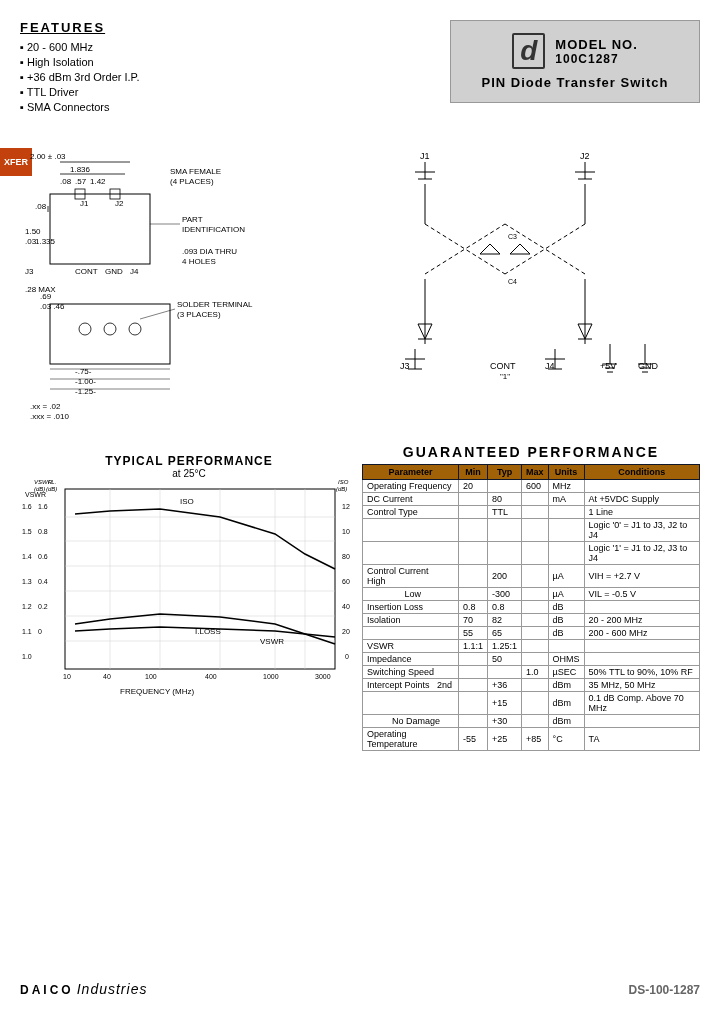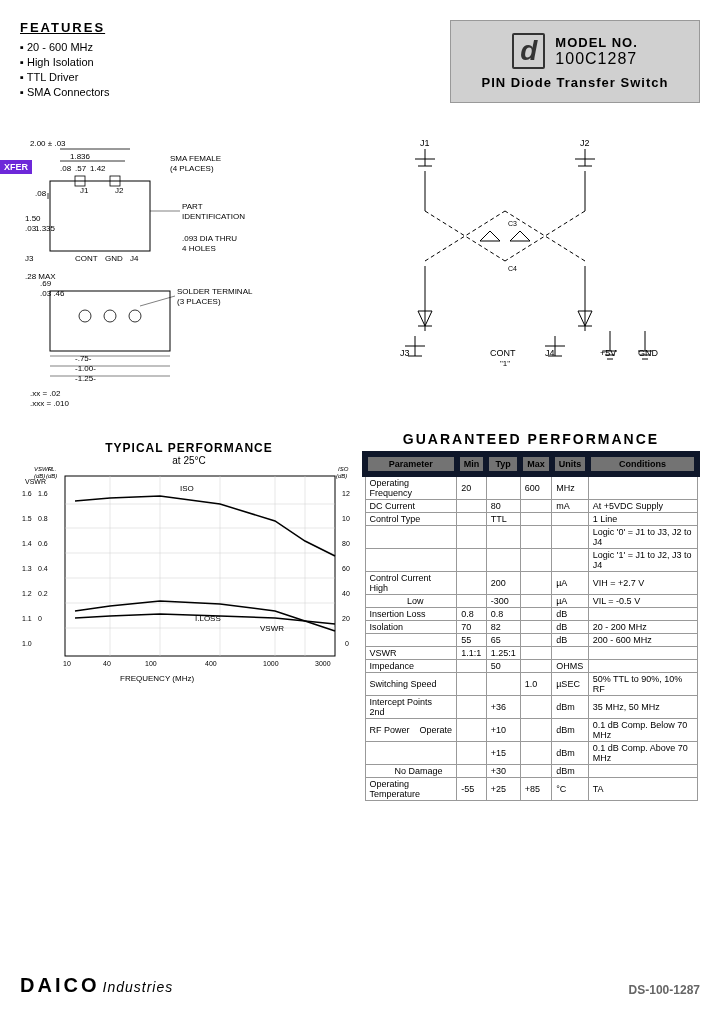--- a/index.html
+++ b/index.html
@@ -16,26 +16,26 @@
     .page {
       width: 720px;
       height: 1012px;
       position: relative;
       padding: 20px;
     }
     
     .xfer-badge {
       position: absolute;
       left: 0;
-      top: 160px;
-      background: #6d28d9;
+      top: 148px;
+      background: #c2410c;
       color: #fff;
       font-size: 9px;
       font-weight: bold;
-      padding: 2px 4px;
+      padding: 9px 4px;
       writing-mode: horizontal-tb;
     }
     
     .header-section {
       display: flex;
       justify-content: space-between;
       align-items: flex-start;
       margin-bottom: 28px;
     }
     .features-section {
@@ -84,22 +84,22 @@
     }
     .model-text {
       text-align: left;
     }
     .model-no-label {
       font-size: 13px;
       font-weight: bold;
       letter-spacing: 1px;
     }
     .model-number {
-      font-size: 16px;
-      font-weight: normal;
+      font-size: 12px;
+      font-weight: bold;
       letter-spacing: 1px;
     }
     .product-name {
       font-size: 13px;
       font-weight: bold;
       letter-spacing: 1px;
       margin-top: 6px;
       text-align: center;
     }
     
@@ -133,22 +133,22 @@
       text-align: center;
       font-size: 10px;
     }
     
     .performance-table {
       width: 100%;
       border-collapse: collapse;
       font-size: 9px;
     }
     .performance-table th {
-      background: #737373;
-      border: 6px solid #0f172a;
+      background: #a16207;
+      border: 1px solid #0f172a;
       padding: 2px 4px;
       font-size: 9px;
       font-weight: bold;
     }
     .performance-table td {
       border: 1px solid #999;
       padding: 1px 4px;
       vertical-align: middle;
     }
     .performance-table tr:nth-child(odd) td {
@@ -172,21 +172,21 @@
     .footer {
       position: absolute;
       bottom: 15px;
       left: 20px;
       right: 20px;
       display: flex;
       justify-content: space-between;
       align-items: flex-end;
     }
     .daico-footer {
-      font-size: 20px;
+      font-size: 12px;
       font-weight: bold;
       letter-spacing: 3px;
     }
     .doc-number {
       font-size: 12px;
       color: #666;
       font-weight: bold;
     }
   </style>
 </head>
@@ -195,20 +195,21 @@
 <div class="page">
 
   <div class="xfer-badge">XFER</div>
 
   <div class="header-section">
     <div class="features-section">
       <div class="features-title">FEATURES</div>
       <ul class="features-list">
         <li>20 - 600 MHz</li>
         <li>High Isolation</li>
+        <li>+36 dBm 3rd Order I.P.</li>
         <li>TTL Driver</li>
         <li>SMA Connectors</li>
       </ul>
     </div>
 
     <div class="model-box">
       <div class="model-header">
         <div class="daico-logo-small">d</div>
         <div class="model-text">
           <div class="model-no-label">MODEL NO.</div>
@@ -546,28 +547,20 @@
           </tr>
           <tr>
             <td>Intercept Points &nbsp; 2nd</td>
             <td></td>
             <td>+36</td>
             <td></td>
             <td>dBm</td>
             <td>35 MHz, 50 MHz</td>
           </tr>
           <tr>
-            <td>RF Power &nbsp;&nbsp; Operate</td>
-            <td></td>
-            <td>+10</td>
-            <td></td>
-            <td>dBm</td>
-            <td>0.1 dB Comp. Below 70 MHz</td>
-          </tr>
-          <tr>
             <td></td>
             <td></td>
             <td>+15</td>
             <td></td>
             <td>dBm</td>
             <td>0.1 dB Comp. Above 70 MHz</td>
           </tr>
           <tr>
             <td>&nbsp;&nbsp;&nbsp;&nbsp;&nbsp;&nbsp;&nbsp;&nbsp;&nbsp;&nbsp;No Damage</td>
             <td></td>

